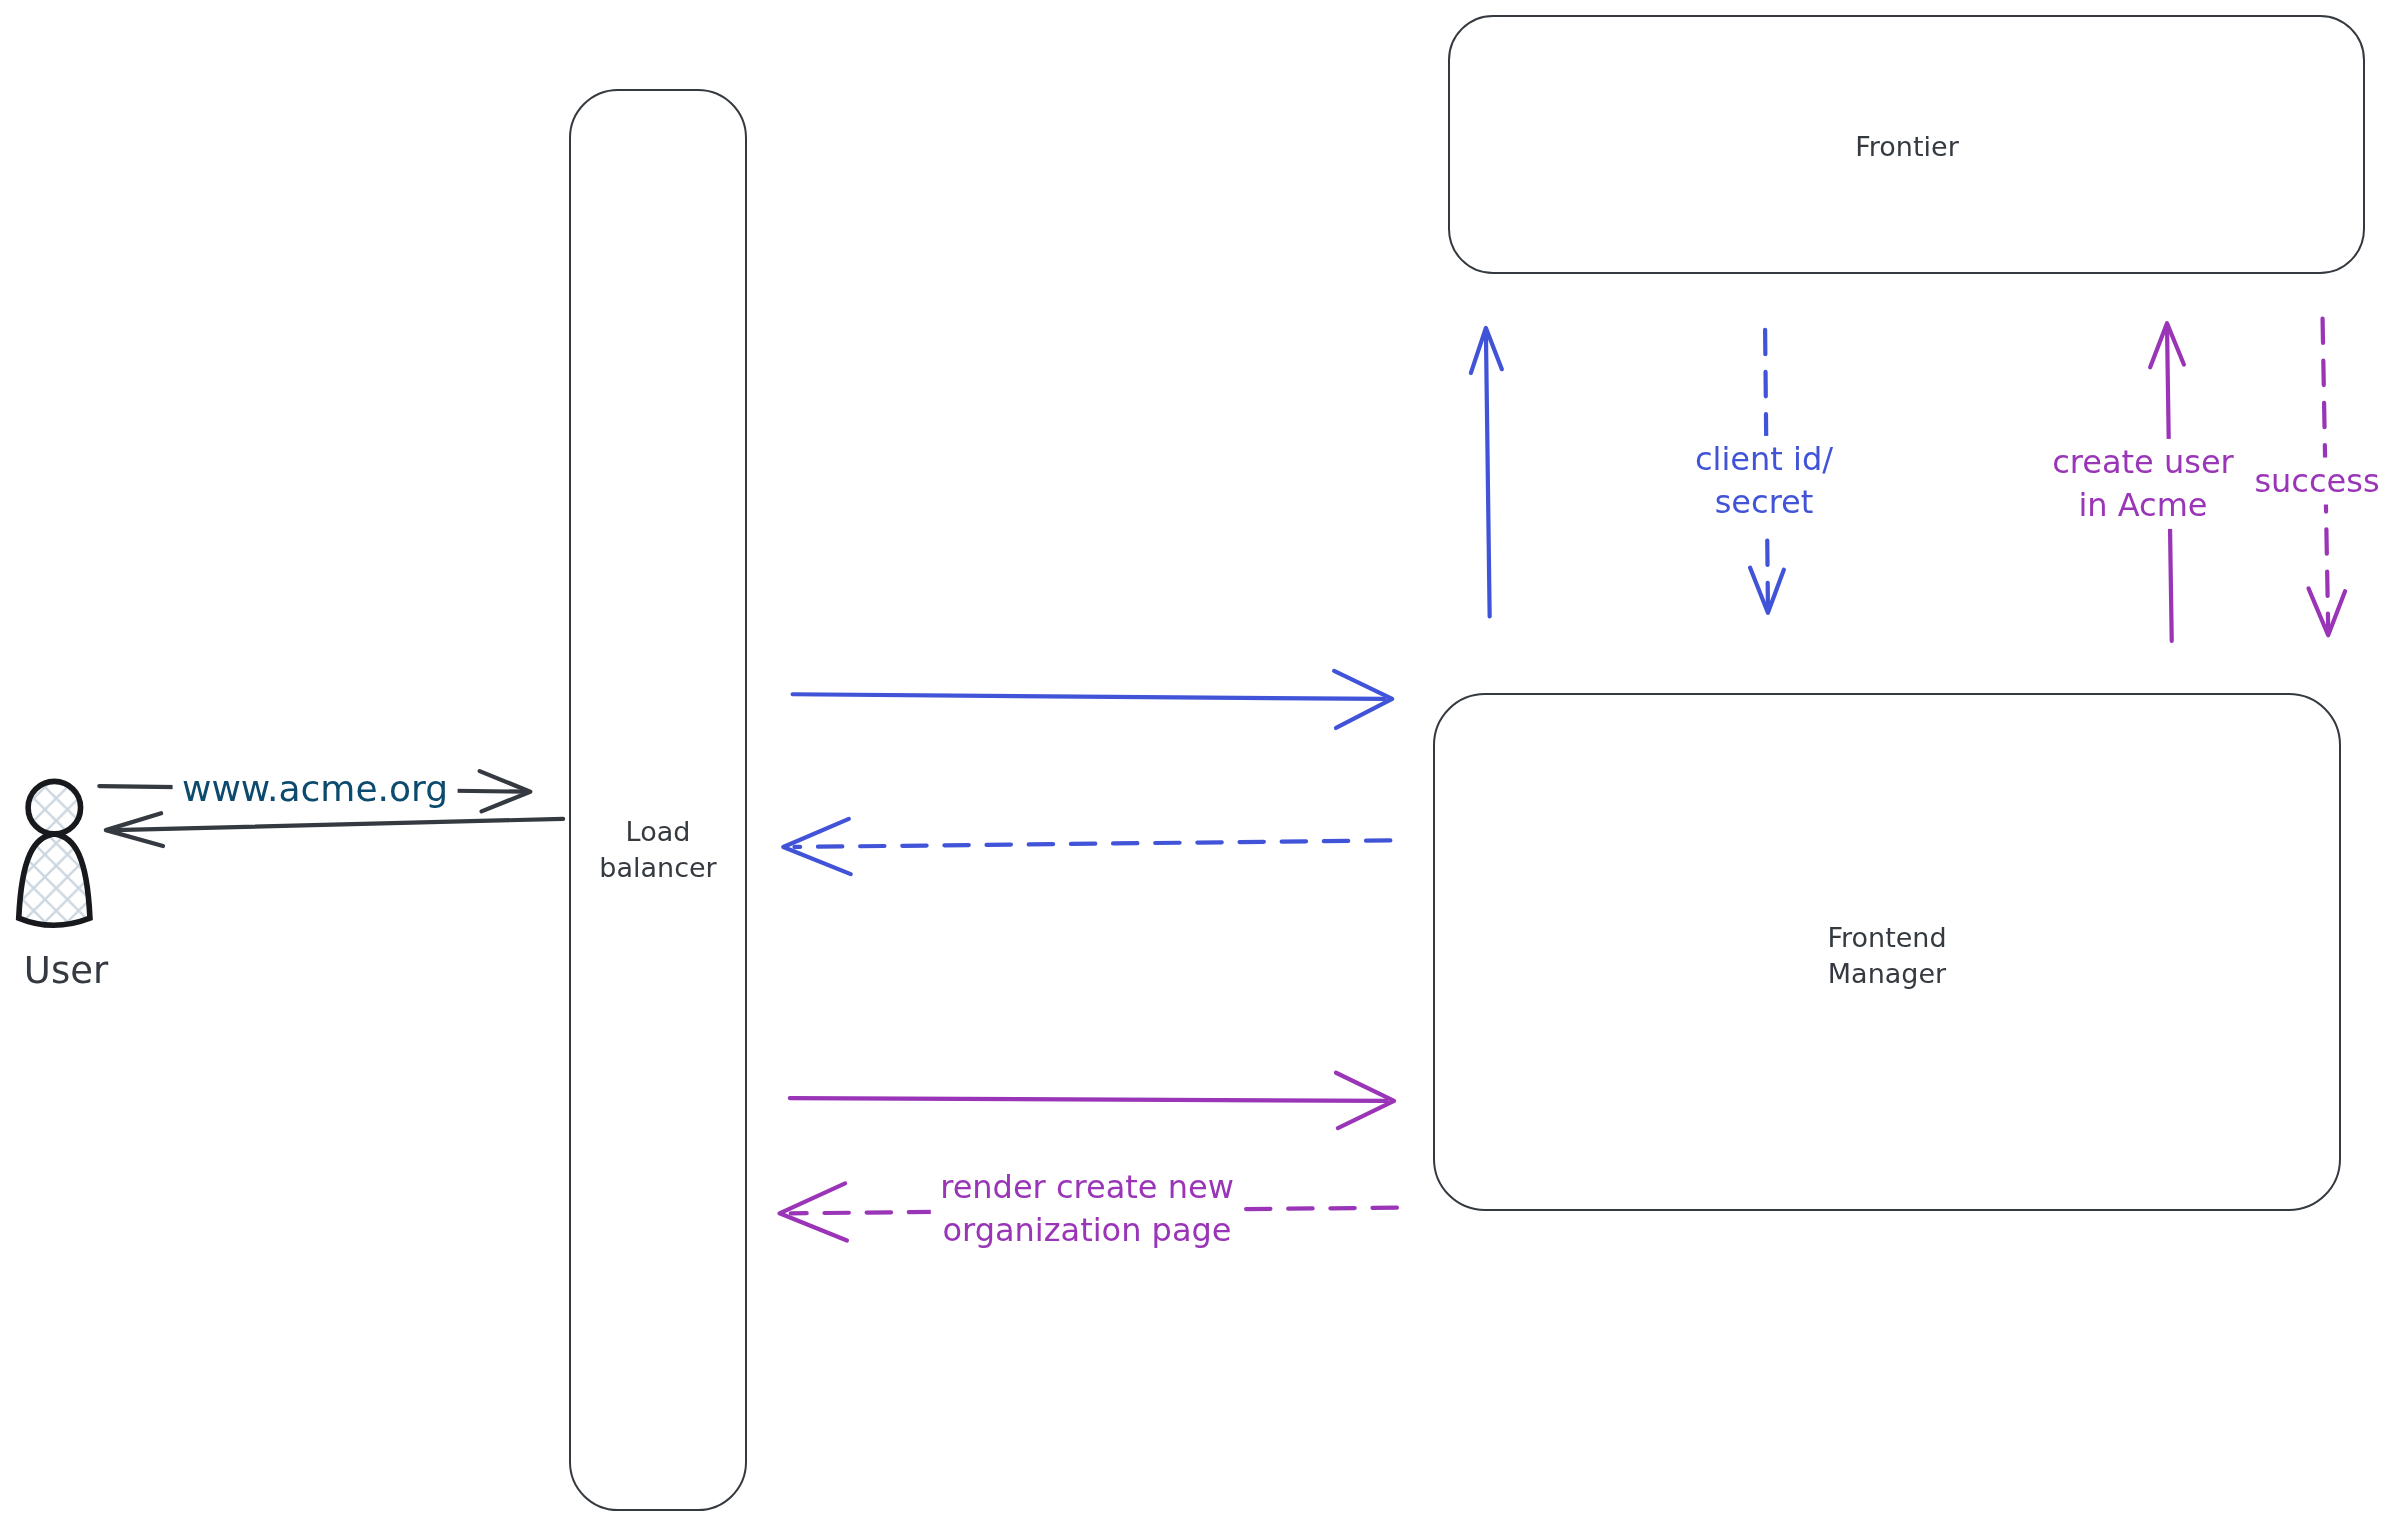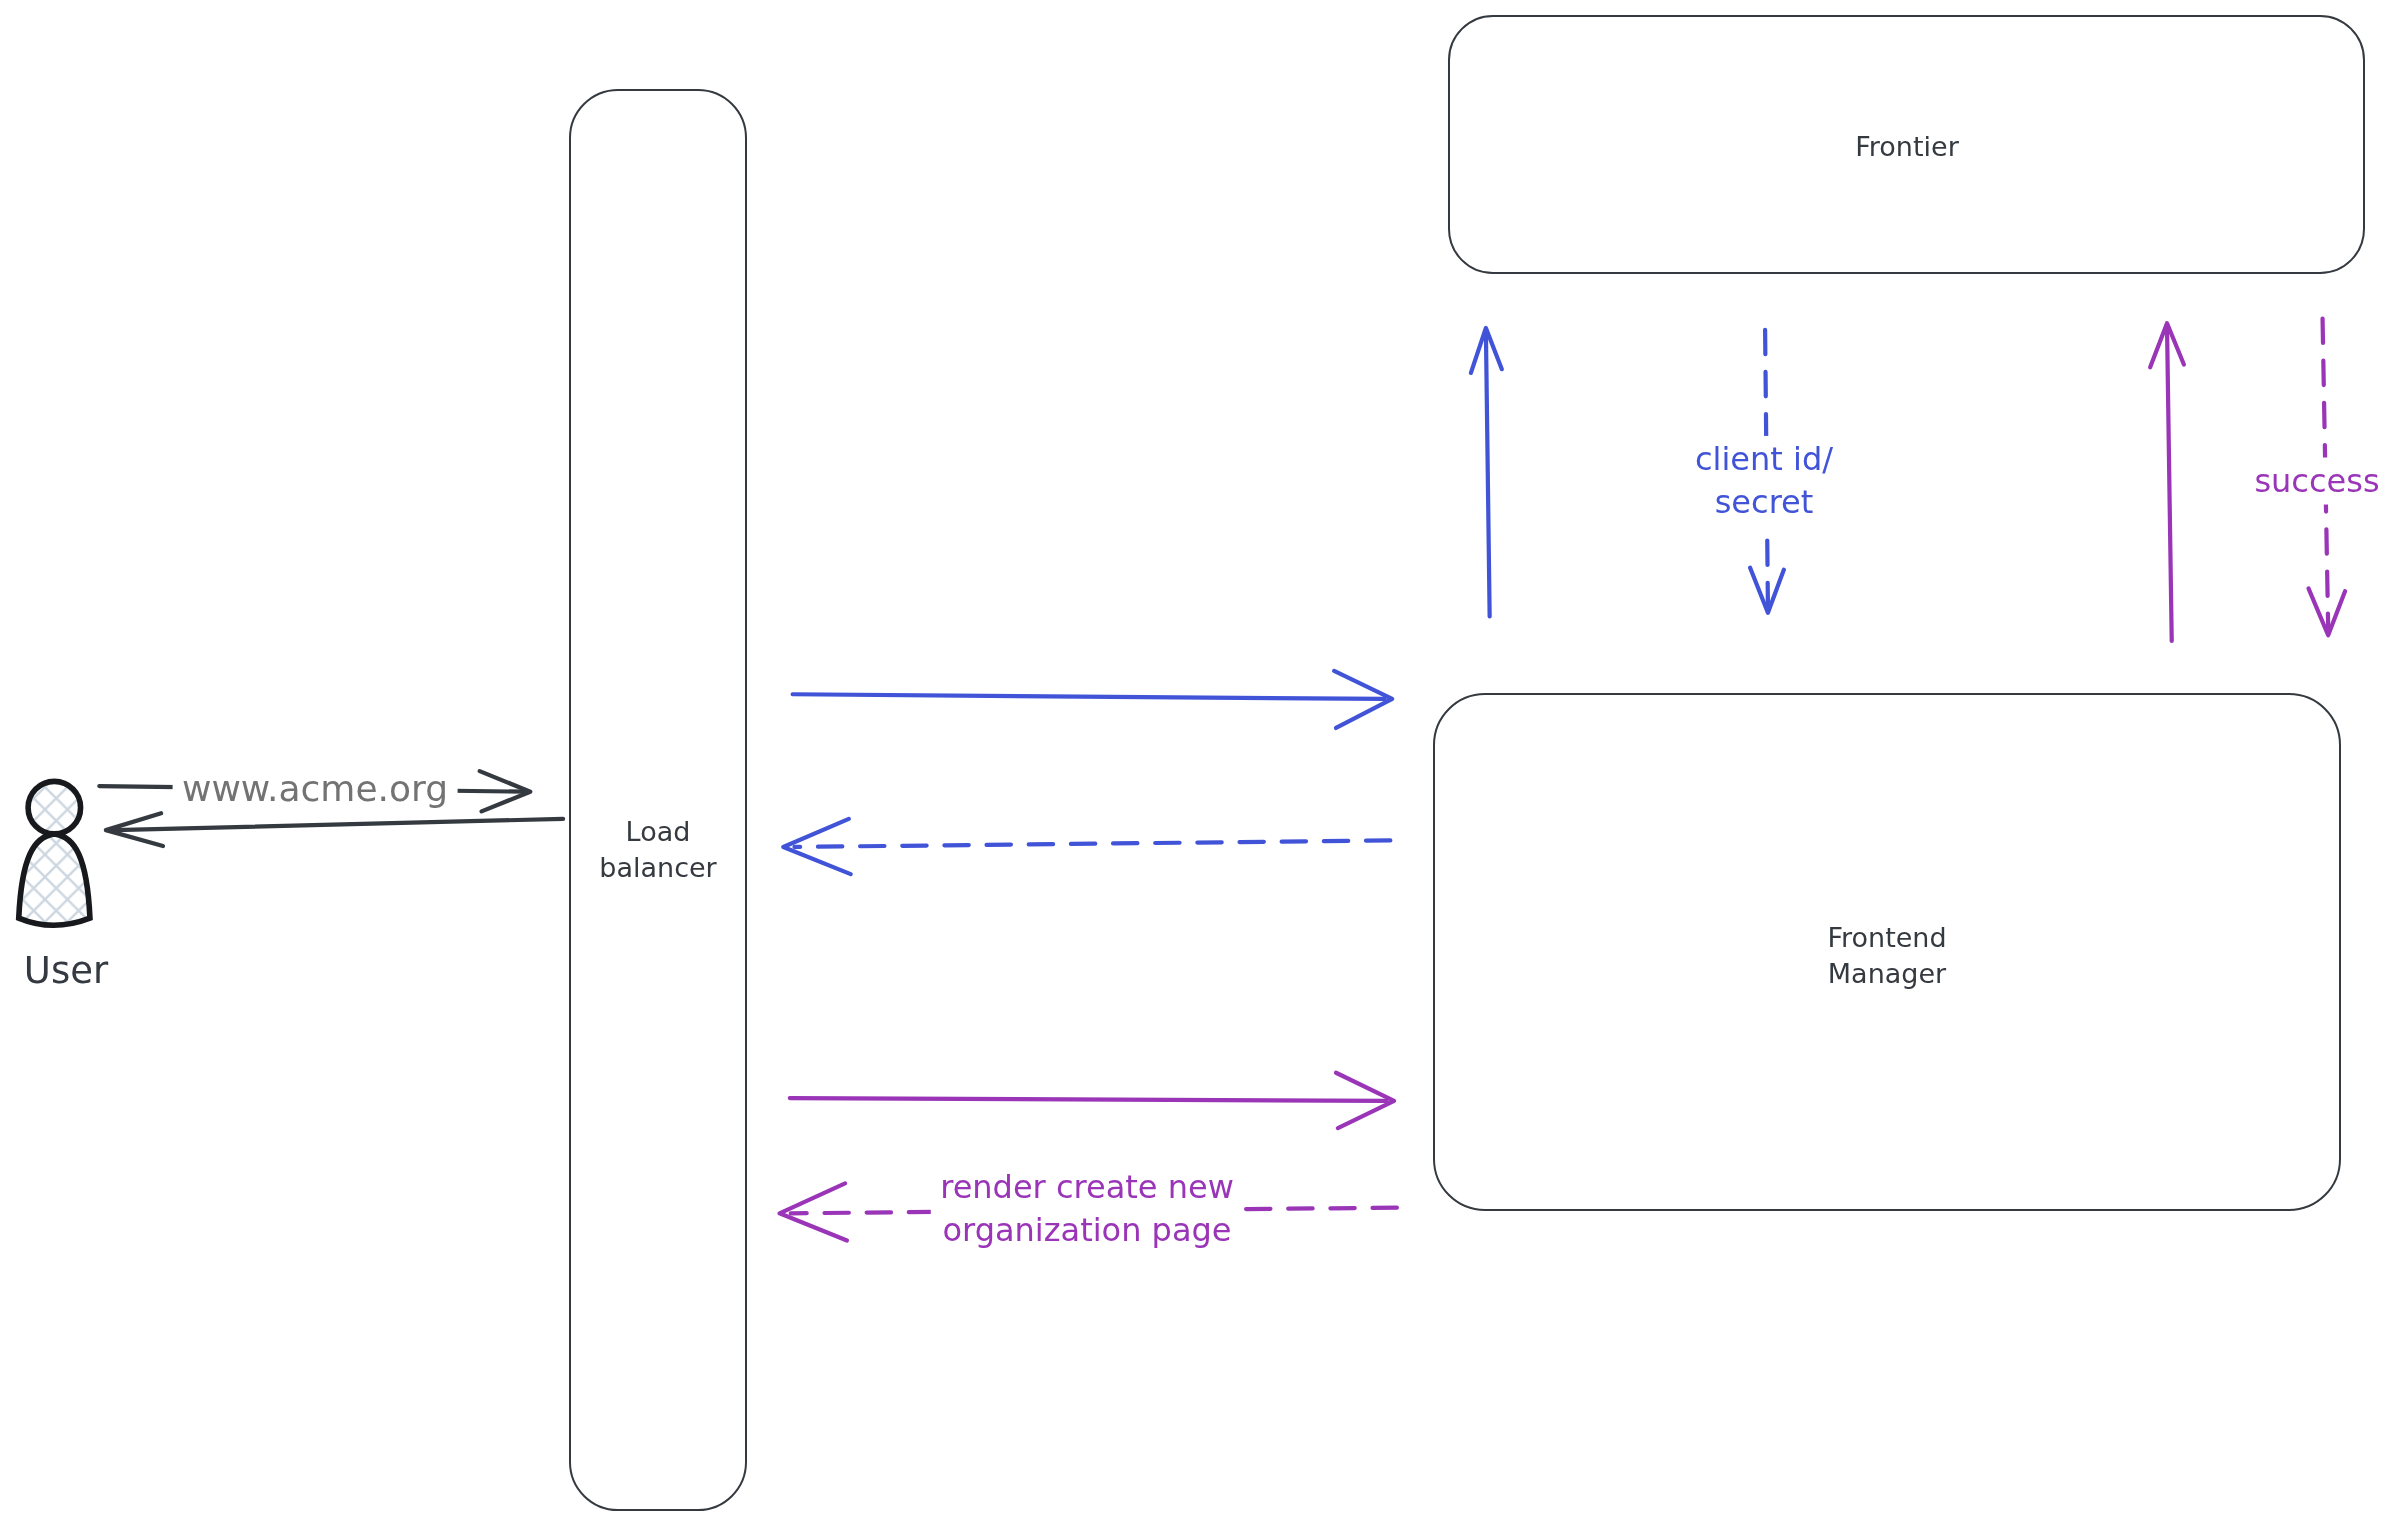--- a/index.html
+++ b/index.html
@@ -10,21 +10,21 @@
   .node-box{
     position:absolute;background:#fff;border:2.8px solid #343a40;box-sizing:border-box;
   }
   .lbl{
     position:absolute;transform:translate(-50%,-50%);
     white-space:pre-line;text-align:center;line-height:1.35;
     background:#fff;padding:1.9px 9.4px;
   }
   .node-lbl{font-size:27px;color:#343a40;background:transparent;}
   .edge-lbl{font-size:32px;}
-  .ink-t{color:#737373;}
+  .ink-t{color:#0c4a6e;}
   .blue-t{color:#4154d8;}
   .purple-t{color:#9a35b8;}
   svg.layer{position:absolute;left:0;top:0;}
   .stroke-ink{stroke:#343a40;}
   .stroke-blue{stroke:#4154d8;}
   .stroke-purple{stroke:#9a35b8;}
   .edge{fill:none;stroke-width:4.5;stroke-linecap:round;stroke-linejoin:round;}
   .dashed{stroke-dasharray:26 19;}
   .head{fill:none;stroke-width:4.5;stroke-linecap:round;stroke-linejoin:round;}
   .figure{stroke:#17191c;stroke-width:6;}
@@ -114,17 +114,19 @@
 
 
 
   <div class="lbl edge-lbl purple-t" style="left:1087px;top:1209px;">render create new
 organization page</div>
 
 
   <div class="lbl edge-lbl blue-t" style="left:1764px;top:481px;">client id/
 secret</div>
 
+  <div class="lbl edge-lbl purple-t" style="left:2143px;top:484px;">create user
+in Acme</div>
 
   <div class="lbl edge-lbl purple-t" style="left:2317px;top:481px;">success</div>
 
 </div>
 
 
 </body></html>

